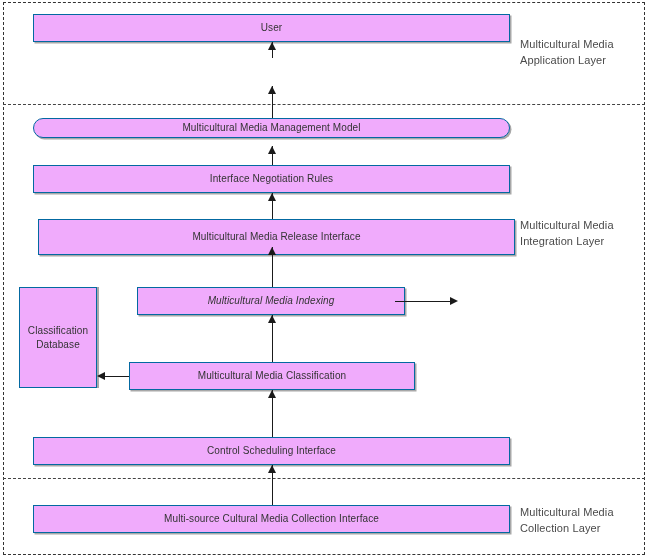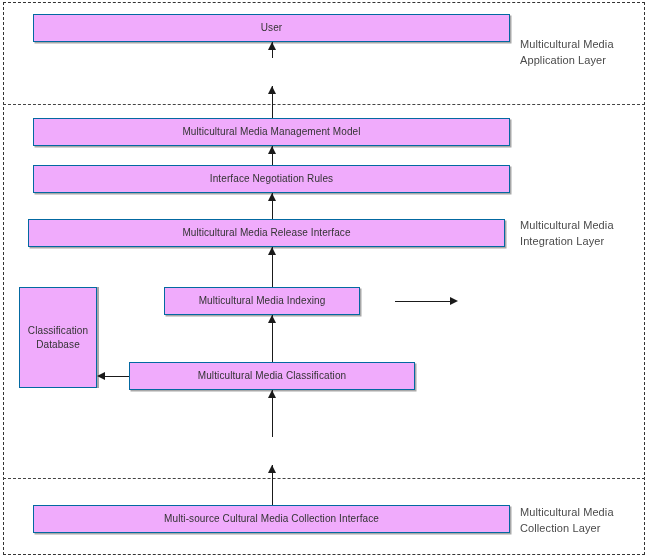--- a/index.html
+++ b/index.html
@@ -112,45 +112,45 @@
 
   <div class="conn v" style="left:272px; top:42px; height:16px;"></div>
   <div class="arrow up" style="left:268px; top:42px;"></div>
 
   <div class="layer-label" style="left:520px; top:37px; width:126px;">Multicultural Media
 Application Layer</div>
 
   <div class="conn v" style="left:272px; top:86px; height:32px;"></div>
   <div class="arrow up" style="left:268px; top:86px;"></div>
 
-  <div class="box" style="left:33px; top:118px; width:477px; height:28px;">
+  <div class="box" style="left:33px; top:118px; width:477px; height:20px;border-radius:10px;">
     <span>Multicultural Media Management Model</span>
   </div>
 
   <div class="conn v" style="left:272px; top:146px; height:19px;"></div>
   <div class="arrow up" style="left:268px; top:146px;"></div>
 
   <div class="box" style="left:33px; top:165px; width:477px; height:28px;">
     <span>Interface Negotiation Rules</span>
   </div>
 
   <div class="conn v" style="left:272px; top:193px; height:26px;"></div>
   <div class="arrow up" style="left:268px; top:193px;"></div>
 
-  <div class="box" style="left:28px; top:219px; width:477px; height:28px;">
+  <div class="box" style="left:38px; top:219px; width:477px; height:36px;">
     <span>Multicultural Media Release Interface</span>
   </div>
 
   <div class="layer-label" style="left:520px; top:218px; width:126px;">Multicultural Media
 Integration Layer</div>
 
   <div class="conn v" style="left:272px; top:247px; height:40px;"></div>
   <div class="arrow up" style="left:268px; top:247px;"></div>
 
-  <div class="box" style="left:164px; top:287px; width:196px; height:28px;">
+  <div class="box" style="left:137px; top:287px; width:268px; height:28px;font-style:italic;">
     <span>Multicultural Media Indexing</span>
   </div>
 
   <div class="conn h" style="left:395px; top:301px; width:56px;"></div>
   <div class="arrow right" style="left:450px; top:297px;"></div>
 
   <div class="box db" style="left:19px; top:287px; width:78px; height:101px;">
     <span>Classification
 Database</span>
   </div>
@@ -162,20 +162,23 @@
   <div class="box" style="left:129px; top:362px; width:286px; height:28px;">
     <span>Multicultural Media Classification</span>
   </div>
 
   <div class="conn h" style="left:105px; top:376px; width:24px;"></div>
   <div class="arrow left" style="left:97px; top:372px;"></div>
 
   <div class="conn v" style="left:272px; top:390px; height:47px;"></div>
   <div class="arrow up" style="left:268px; top:390px;"></div>
 
+  <div class="box" style="left:33px; top:437px; width:477px; height:28px;">
+    <span>Control Scheduling Interface</span>
+  </div>
 
   <div class="conn v" style="left:272px; top:465px; height:40px;"></div>
   <div class="arrow up" style="left:268px; top:465px;"></div>
 
   <div class="box" style="left:33px; top:505px; width:477px; height:28px;">
     <span>Multi-source Cultural Media Collection Interface</span>
   </div>
 
   <div class="layer-label" style="left:520px; top:505px; width:126px;">Multicultural Media
 Collection Layer</div>

